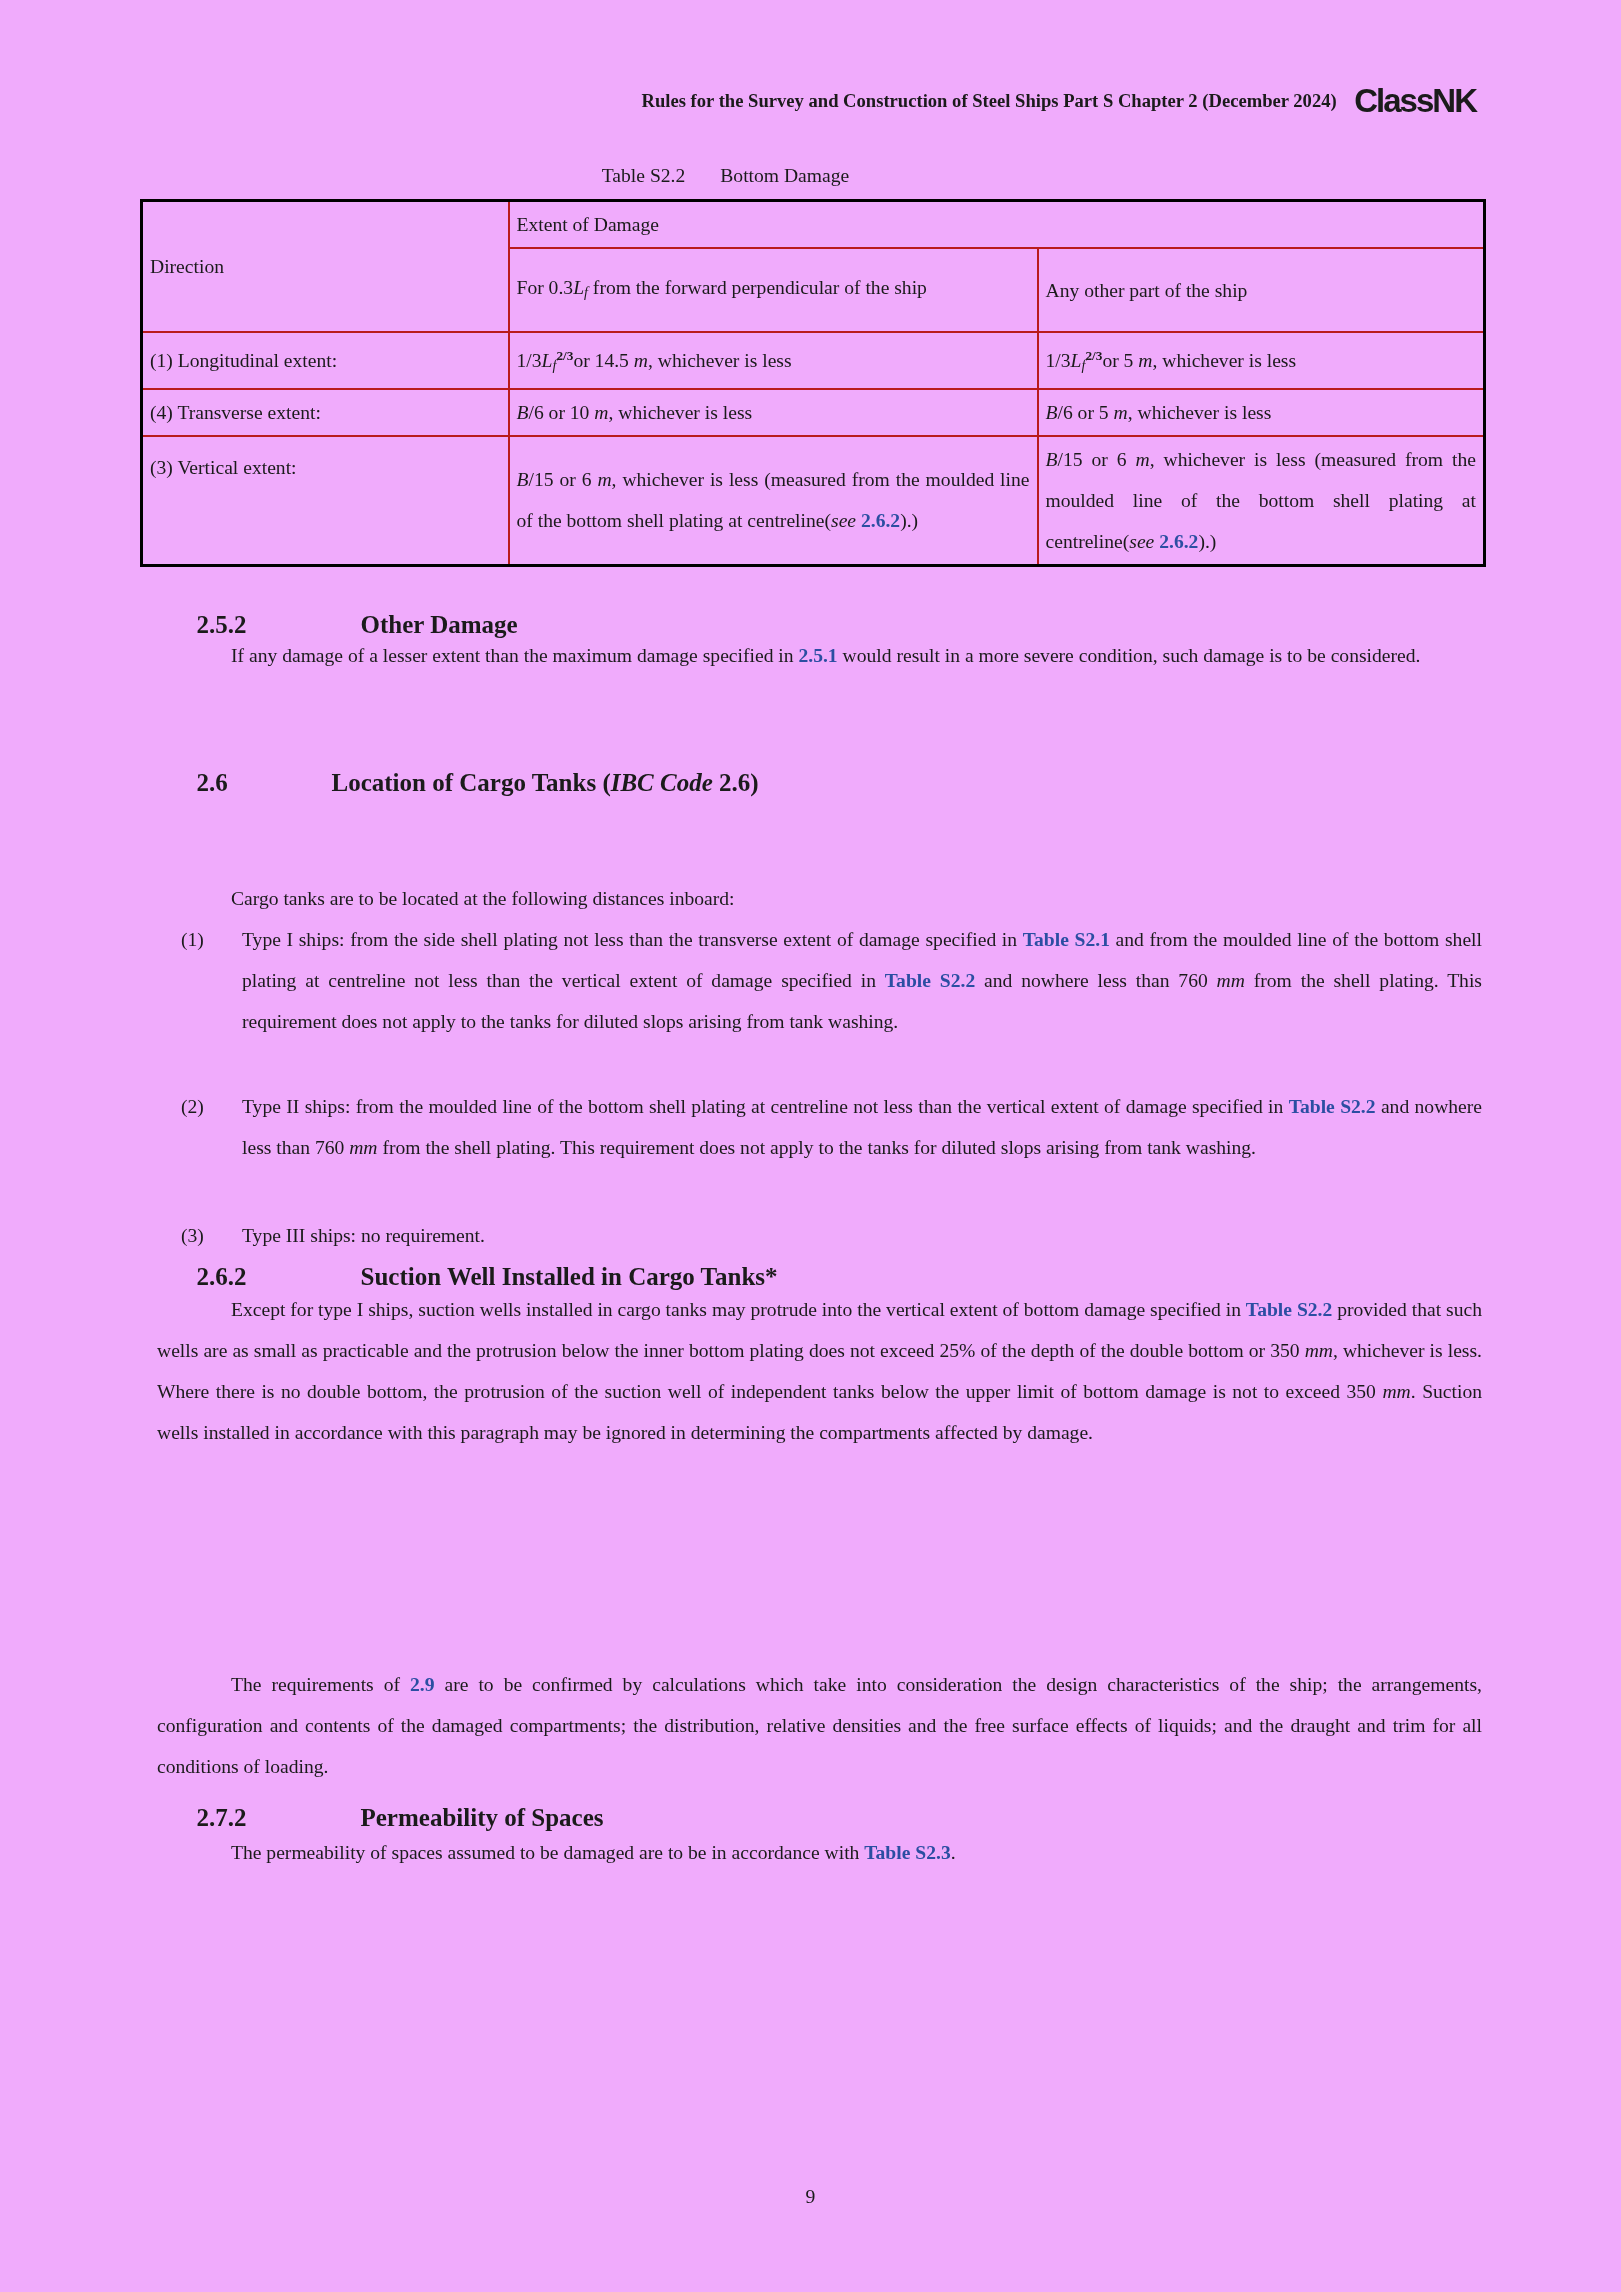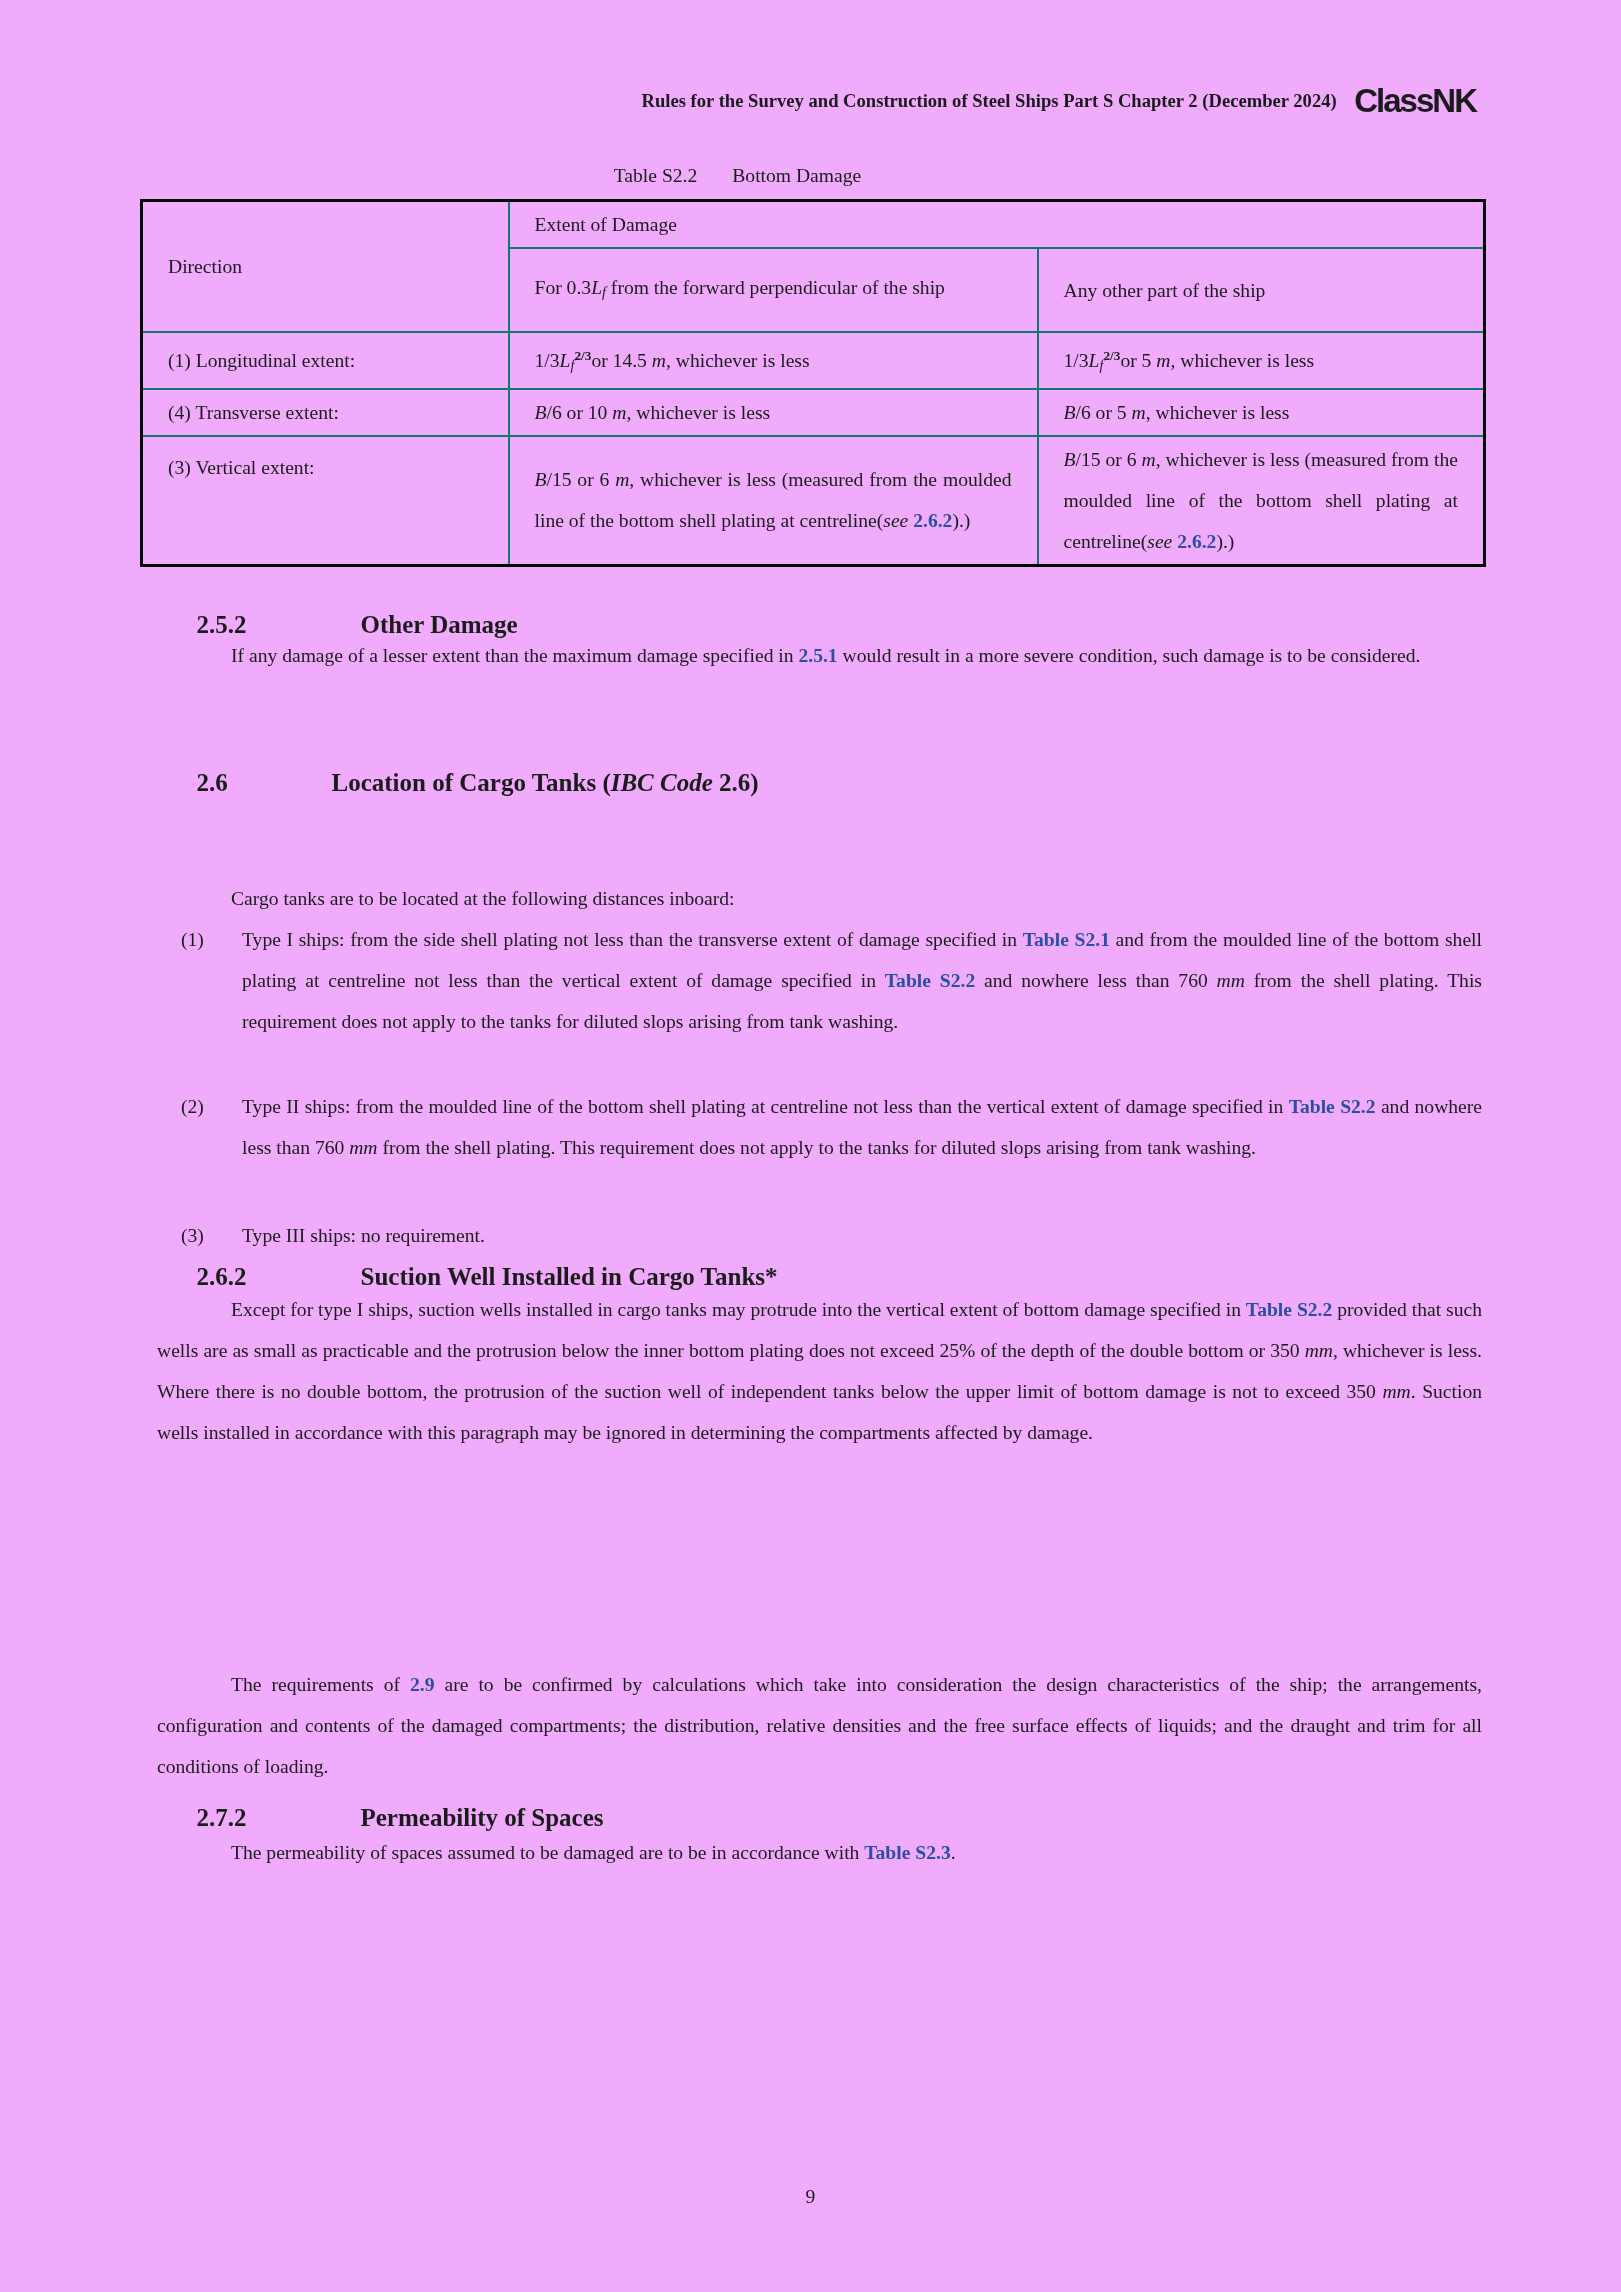--- a/index.html
+++ b/index.html
@@ -15,31 +15,31 @@
   .header{
     position:absolute; top:84px; left:0; right:0;
     display:flex; justify-content:flex-end; align-items:center;
     padding-right:145px; gap:17.6px;
   }
   .header-title{font-weight:bold; font-size:18.6px; white-space:nowrap;}
   .logo{
     font-family:Liberation Sans, sans-serif;
     font-weight:bold; font-size:33px; letter-spacing:-2px; line-height:1;
   }
-  .caption{position:absolute; top:165px; left:157px; width:1161px; text-align:center; font-size:19.6px;}
+  .caption{position:absolute; top:165px; left:145px; width:1161px; text-align:center; font-size:19.6px;}
   .caption .gap{display:inline-block; width:35px;}
 
   table.s-table{
     position:absolute; top:199px; left:140px; width:1343px;
     border-collapse:collapse; table-layout:fixed;
     font-size:19.6px; border:3.9px solid #000;
   }
   table.s-table td{
-    border:2px solid #0f766e;
-    padding:2px 25px;
+    border:2px solid #b91c1c;
+    padding:2px 7px;
     vertical-align:middle;
     line-height:41px;
     text-align:left;
   }
   table.s-table td.just{text-align:justify;}
   tr.hr1{height:44px;}
   tr.hr2{height:84px;}
   tr.r1{height:43px;}
   tr.r2{height:42px;}
   tr.r3{height:127px;}

